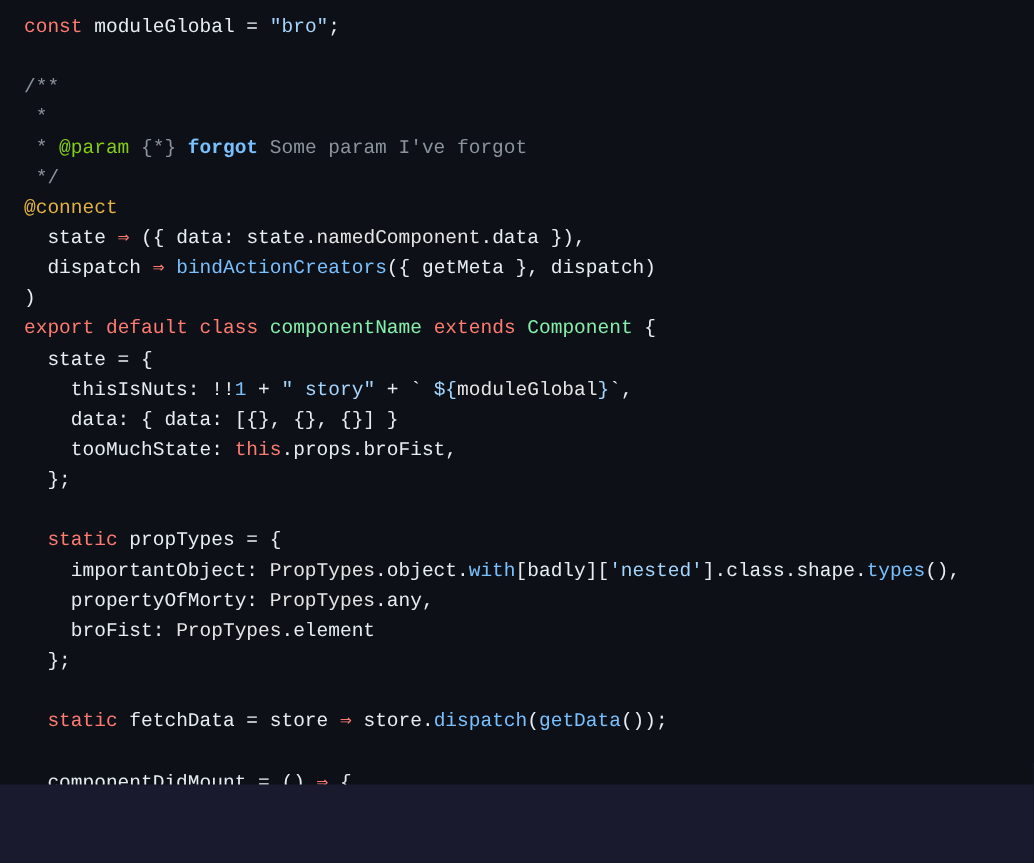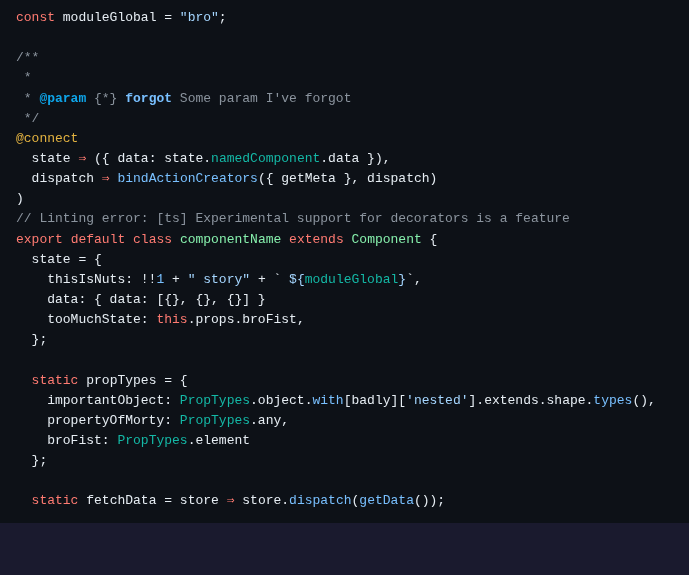--- a/index.html
+++ b/index.html
@@ -31,56 +31,55 @@
       align-items: baseline;
       padding: 0 16px;
       min-height: 20px;
       white-space: pre;
     }
 
     
     .c-white    { color: #e6edf3; }
     .c-keyword  { color: #ff7b72; } 
     .c-string   { color: #a5d6ff; } 
-    .c-variable { color: #14b8a6; } 
+    .c-variable { color: #e5e5e5; } 
     .c-comment  { color: #8b949e; } 
     .c-purple   { color: #86efac; text-align: right; } 
     .c-yellow   { color: #e3b341; } 
     .c-teal     { color: #79c0ff; } 
     .c-italic   { }
     .c-bold     { font-weight: bold; }
-    .c-param    { color: #0ea5e9; font-weight: bold; }
+    .c-param    { color: #84cc16; }
     .c-operator { color: #ff7b72; }
     .c-number   { color: #79c0ff; }
     .c-template { color: #a5d6ff; }
   </style>
 </head>
 <body>
 
 <div class="code-editor" id="editor-container">
 <div class="code-line"><span class="c-keyword">const</span><span class="c-white"> moduleGlobal </span><span class="c-white">=</span><span class="c-string"> "bro"</span><span class="c-white">;</span></div>
     <div class="code-line">&nbsp;</div>
     <div class="code-line"><span class="c-comment">/**</span></div>
     <div class="code-line"><span class="c-comment"> *</span></div>
     <div class="code-line"><span class="c-comment"> * </span><span class="c-param">@param</span><span class="c-comment"> {*} </span><span class="c-teal c-bold">forgot</span><span class="c-comment"> Some param I've forgot</span></div>
     <div class="code-line"><span class="c-comment"> */</span></div>
     <div class="code-line"><span class="c-yellow">@connect</span></div>
     <div class="code-line"><span class="c-white">  state </span><span class="c-white" style="color: rgb(255, 123, 114);">⇒</span><span class="c-white"> ({ data: state.</span><span class="c-variable">namedComponent</span><span class="c-white">.data }),</span></div>
     <div class="code-line"><span class="c-white">  dispatch </span><span class="c-white" style="color: rgb(255, 123, 114);">⇒</span><span class="c-white"> </span><span class="c-teal">bindActionCreators</span><span class="c-white">({ getMeta }, dispatch)</span></div>
     <div class="code-line"><span class="c-white">)</span></div>
-    <div class="code-line"><span class="c-comment">// Linting error: [ts] Experimental support for decorators is a feature</span></div>
     <div class="code-line"><span class="c-keyword">export</span><span class="c-white"> </span><span class="c-keyword c-italic">default</span><span class="c-white"> </span><span class="c-keyword c-italic">class</span><span class="c-white"> </span><span class="c-purple">componentName</span><span class="c-white"> </span><span class="c-keyword c-italic">extends</span><span class="c-white"> </span><span class="c-purple">Component</span><span class="c-white"> {</span></div>
     <div class="code-line"><span class="c-white">  state = {</span></div>
     <div class="code-line"><span class="c-white">    thisIsNuts: !!</span><span class="c-number">1</span><span class="c-white"> + </span><span class="c-string">" story"</span><span class="c-white"> + `</span><span class="c-template"> ${</span><span class="c-variable">moduleGlobal</span><span class="c-template">}</span><span class="c-white">`,</span></div>
     <div class="code-line"><span class="c-white">    data: { data: [{}, {}, {}] }</span></div>
     <div class="code-line"><span class="c-white">    tooMuchState: </span><span class="c-keyword c-italic">this</span><span class="c-white">.props.</span><span class="c-white">broFist</span><span class="c-white">,</span></div>
     <div class="code-line"><span class="c-white">  };</span></div>
     <div class="code-line">&nbsp;</div>
     <div class="code-line"><span class="c-white">  </span><span class="c-keyword c-italic">static</span><span class="c-white"> propTypes = {</span></div>
-    <div class="code-line"><span class="c-white">    importantObject: </span><span class="c-variable">PropTypes</span><span class="c-white">.object.</span><span class="c-teal">with</span><span class="c-white">[badly][</span><span class="c-string">'nested'</span><span class="c-white">].extends.shape.</span><span class="c-teal">types</span><span class="c-white">(),</span></div>
+    <div class="code-line"><span class="c-white">    importantObject: </span><span class="c-variable">PropTypes</span><span class="c-white">.object.</span><span class="c-teal">with</span><span class="c-white">[badly][</span><span class="c-string">'nested'</span><span class="c-white">].class.shape.</span><span class="c-teal">types</span><span class="c-white">(),</span></div>
     <div class="code-line"><span class="c-white">    propertyOfMorty: </span><span class="c-variable">PropTypes</span><span class="c-white">.any,</span></div>
     <div class="code-line"><span class="c-white">    broFist: </span><span class="c-variable">PropTypes</span><span class="c-white">.element</span></div>
     <div class="code-line"><span class="c-white">  };</span></div>
     <div class="code-line">&nbsp;</div>
     <div class="code-line"><span class="c-white">  </span><span class="c-keyword c-italic">static</span><span class="c-white"> fetchData = store </span><span class="c-white" style="color: rgb(255, 123, 114);">⇒</span><span class="c-white"> store.</span><span class="c-teal">dispatch</span><span class="c-white">(</span><span class="c-teal">getData</span><span class="c-white">());</span></div>
     <div class="code-line">&nbsp;</div>
     <div class="code-line"><span class="c-white">  componentDidMount = () </span><span class="c-white" style="color: rgb(255, 123, 114);">⇒</span><span class="c-white"> {</span></div>
     <div class="code-line"><span class="c-white">    </span><span class="c-keyword">if</span><span class="c-white"> (</span><span class="c-teal">im</span><span class="c-white">(</span><span class="c-number">100</span><span class="c-white">) </span><span class="c-operator" style="color: rgb(255, 123, 114);">===</span><span class="c-white"> </span><span class="c-string">"sure"</span><span class="c-white"> </span><span class="c-operator" style="color: rgb(255, 123, 114);">&amp;&amp;</span><span class="c-white"> </span><span class="c-string">"drunk"</span><span class="c-white"> </span><span class="c-operator" style="color: rgb(255, 123, 114);">!==</span><span class="c-white"> </span><span class="c-teal">wifeCall</span><span class="c-white">()) </span><span class="c-keyword c-italic">this</span><span class="c-white">.props.</span><span class="c-teal">getMeta</span><span class="c-white">();</span></div>
   </div>
 

